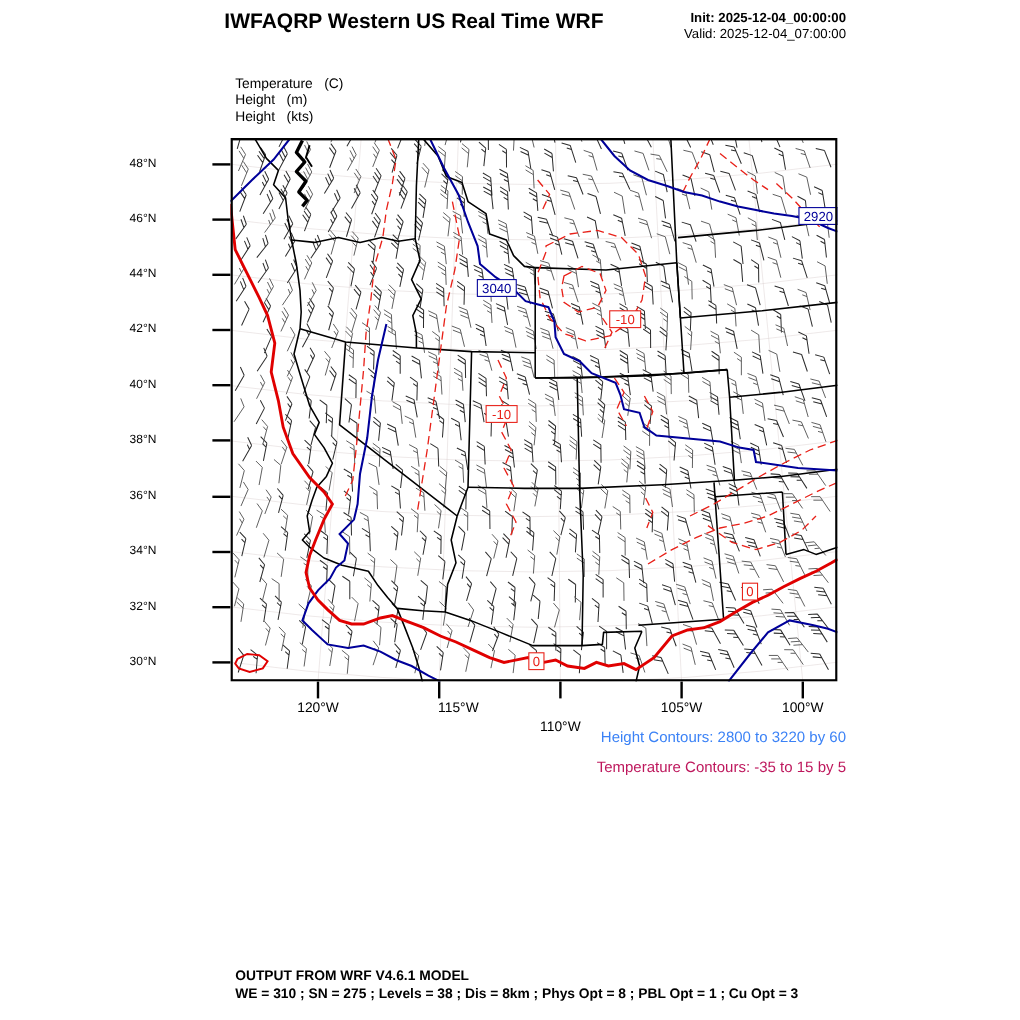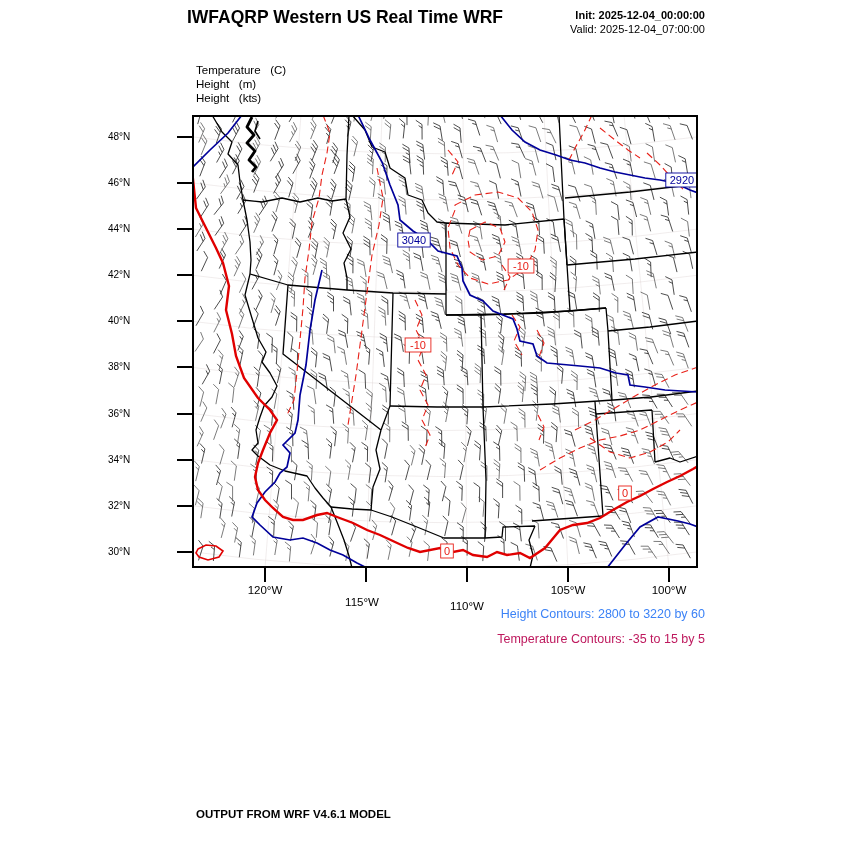--- a/index.html
+++ b/index.html
@@ -115,20 +115,21 @@
         </g>
 
       <rect x="1" y="1" width="504" height="451" fill="none" stroke="#000" stroke-width="2"></rect>
     </svg>
   </div>
 
   <div id="height-info" class="abs" style="color: #3b82f6;">Height Contours: 2800 to 3220 by 60</div>
   <div id="temp-info" class="abs" style="color: #be185d;">Temperature Contours: -35 to 15 by 5</div>
 
   <div id="footer1" class="abs">OUTPUT FROM WRF V4.6.1 MODEL</div>
+  <div id="footer2" class="abs">WE = 310 ; SN = 275 ; Levels = 38 ; Dis = 8km ; Phys Opt = 8 ; PBL Opt = 1 ; Cu Opt = 3</div>
 <div class="lat-tick" style="top: 136.8px;"></div>
     <div class="lat-label" style="top: 136.8px;">48°N</div>
     <div class="lat-tick" style="top: 182.9px;"></div>
     <div class="lat-label" style="top: 182.9px;">46°N</div>
     <div class="lat-tick" style="top: 229px;"></div>
     <div class="lat-label" style="top: 229px;">44°N</div>
     <div class="lat-tick" style="top: 275.2px;"></div>
     <div class="lat-label" style="top: 275.2px;">42°N</div>
     <div class="lat-tick" style="top: 321.3px;"></div>
     <div class="lat-label" style="top: 321.3px;">40°N</div>
@@ -138,20 +139,20 @@
     <div class="lat-label" style="top: 413.5px;">36°N</div>
     <div class="lat-tick" style="top: 459.6px;"></div>
     <div class="lat-label" style="top: 459.6px;">34°N</div>
     <div class="lat-tick" style="top: 505.7px;"></div>
     <div class="lat-label" style="top: 505.7px;">32°N</div>
     <div class="lat-tick" style="top: 551.8px;"></div>
     <div class="lat-label" style="top: 551.8px;">30°N</div>
     <div class="lon-tick" style="left: 265px;"></div>
     <div class="lon-label" style="left: 265px;">120°W</div>
     <div class="lon-tick" style="left: 366px;"></div>
-    <div class="lon-label" style="left: 362px; margin-top: 12px;">115°W</div>
+    <div class="lon-label" style="left: 382px;">115°W</div>
     <div class="lon-tick" style="left: 467px;"></div>
     <div class="lon-label" style="left: 467px; margin-top: 16px;">110°W</div>
     <div class="lon-tick" style="left: 568px;"></div>
     <div class="lon-label" style="left: 568px;">105°W</div>
     <div class="lon-tick" style="left: 669px;"></div>
     <div class="lon-label" style="left: 669px;">100°W</div>
   </div>
 
 </body></html>

